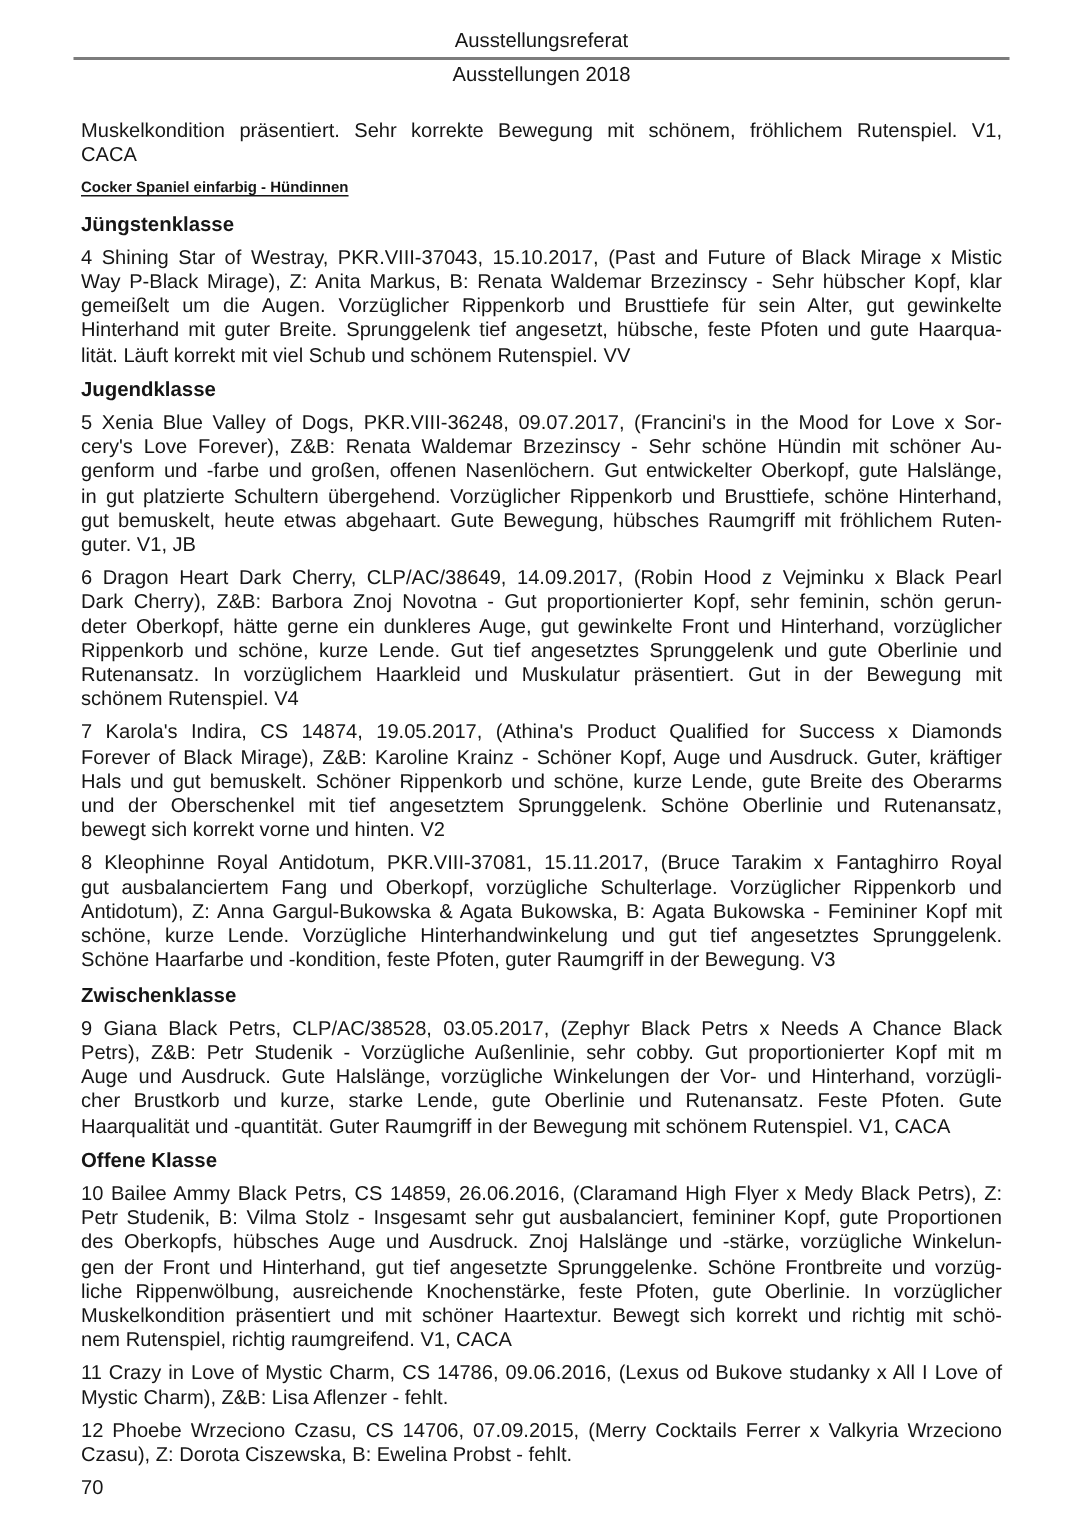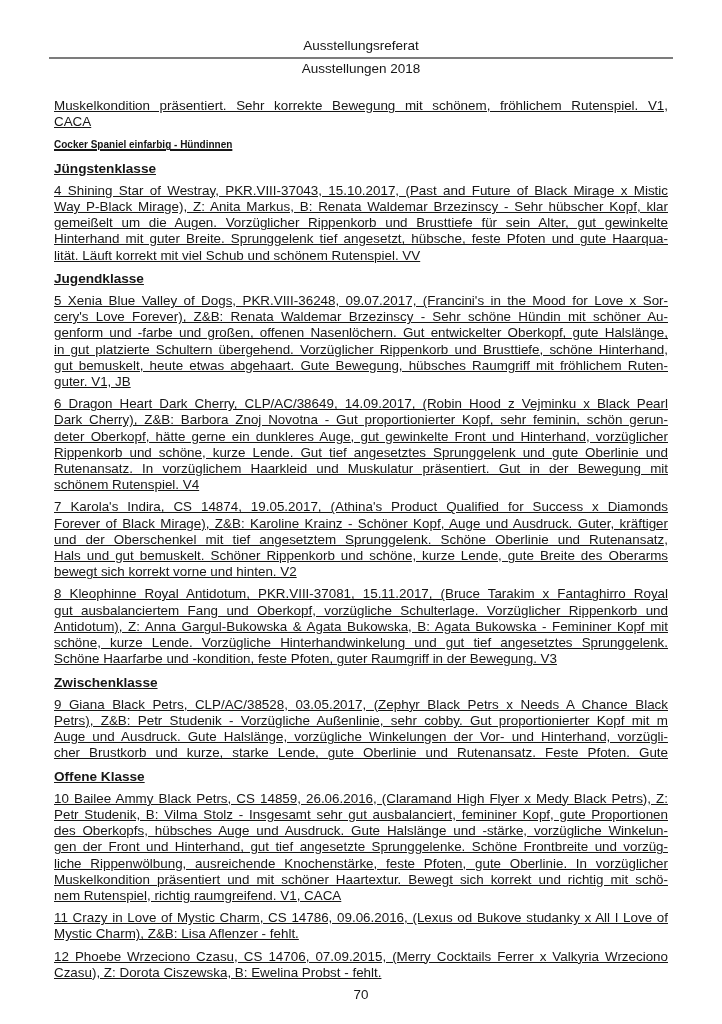--- a/index.html
+++ b/index.html
@@ -6,35 +6,35 @@
   body {
     width: 722px; height: 1024px;
     background: #ffffff;
     font-family: "Liberation Sans", "DejaVu Sans", sans-serif;
     color: #161616;
     overflow: hidden;
   }
   .page {
     box-sizing: border-box;
     width: 722px; height: 1024px;
-    padding: 38px 54px 0 54px;
+    padding: 19px 54px 0 54px;
   }
   .report-header { }
   .report-title, .report-subtitle {
     text-align: center;
     font-size: 13.5px;
     line-height: 16px;
     white-space: nowrap;
   }
   .header-divider {
     height: 0;
     border-top: 2px solid #7c7c7c;
     margin: 3px -5px 2px -5px;
   }
-  .doc-body { padding-top: 15px; text-decoration: underline; }
+  .doc-body { padding-top: 15px; }
   .para {
     margin: 6px 0;
     font-size: 13.4px;
     line-height: 16.2px;
   }
   .line {
     text-align: justify;
     text-align-last: justify;
   }
   .line.last {
@@ -49,21 +49,21 @@
     line-height: 16.2px;
     margin: 7px 0 6px 0;
   }
   .h-class {
     font-weight: bold;
     font-size: 13.6px;
     line-height: 16.2px;
     margin: 7px 0 6px 0;
   }
   .page-footer {
-    text-align: center;
+    text-align: left;
     font-size: 13.4px;
     line-height: 16.2px;
     margin-top: 4px;
   }
 </style>
 </head>
 <body>
 
 <div class="page">
   <div class="report-header">
@@ -99,43 +99,44 @@
         <div class="line">6 Dragon Heart Dark Cherry, CLP/AC/38649, 14.09.2017, (Robin Hood z Vejminku x Black Pearl</div>
         <div class="line">Dark Cherry), Z&amp;B: Barbora Znoj Novotna - Gut proportionierter Kopf, sehr feminin, schön gerun-</div>
         <div class="line">deter Oberkopf, hätte gerne ein dunkleres Auge, gut gewinkelte Front und Hinterhand, vorzüglicher</div>
         <div class="line">Rippenkorb und schöne, kurze Lende. Gut tief angesetztes Sprunggelenk und gute Oberlinie und</div>
         <div class="line">Rutenansatz. In vorzüglichem Haarkleid und Muskulatur präsentiert. Gut in der Bewegung mit</div>
         <div class="line last">schönem Rutenspiel. V4</div>
       </div>
       <div class="para">
         <div class="line">7 Karola's Indira, CS 14874, 19.05.2017, (Athina's Product Qualified for Success x Diamonds</div>
         <div class="line">Forever of Black Mirage), Z&amp;B: Karoline Krainz - Schöner Kopf, Auge und Ausdruck. Guter, kräftiger</div>
+        <div class="line">Hals und gut bemuskelt. Schöner Rippenkorb und schöne, kurze Lende, gute Breite des Oberarms</div>
         <div class="line">und der Oberschenkel mit tief angesetztem Sprunggelenk. Schöne Oberlinie und Rutenansatz,</div>
-        <div class="line">Hals und gut bemuskelt. Schöner Rippenkorb und schöne, kurze Lende, gute Breite des Oberarms</div>
         <div class="line last">bewegt sich korrekt vorne und hinten. V2</div>
       </div>
       <div class="para">
         <div class="line">8 Kleophinne Royal Antidotum, PKR.VIII-37081, 15.11.2017, (Bruce Tarakim x Fantaghirro Royal</div>
         <div class="line">gut ausbalanciertem Fang und Oberkopf, vorzügliche Schulterlage. Vorzüglicher Rippenkorb und</div>
         <div class="line">Antidotum), Z: Anna Gargul-Bukowska &amp; Agata Bukowska, B: Agata Bukowska - Femininer Kopf mit</div>
         <div class="line">schöne, kurze Lende. Vorzügliche Hinterhandwinkelung und gut tief angesetztes Sprunggelenk.</div>
         <div class="line last">Schöne Haarfarbe und -kondition, feste Pfoten, guter Raumgriff in der Bewegung. V3</div>
       </div>
       <div class="h-class">Zwischenklasse</div>
       <div class="para">
         <div class="line">9 Giana Black Petrs, CLP/AC/38528, 03.05.2017, (Zephyr Black Petrs x Needs A Chance Black</div>
         <div class="line">Petrs), Z&amp;B: Petr Studenik - Vorzügliche Außenlinie, sehr cobby. Gut proportionierter Kopf mit m</div>
         <div class="line">Auge und Ausdruck. Gute Halslänge, vorzügliche Winkelungen der Vor- und Hinterhand, vorzügli-</div>
         <div class="line">cher Brustkorb und kurze, starke Lende, gute Oberlinie und Rutenansatz. Feste Pfoten. Gute</div>
+        <div class="line last">Haarqualität und -quantität. Guter Raumgriff in der Bewegung mit schönem Rutenspiel. V1, CACA</div>
       </div>
       <div class="h-class">Offene Klasse</div>
       <div class="para">
         <div class="line">10 Bailee Ammy Black Petrs, CS 14859, 26.06.2016, (Claramand High Flyer x Medy Black Petrs), Z:</div>
         <div class="line">Petr Studenik, B: Vilma Stolz - Insgesamt sehr gut ausbalanciert, femininer Kopf, gute Proportionen</div>
-        <div class="line">des Oberkopfs, hübsches Auge und Ausdruck. Gute Halslänge und -stärke, vorzügliche Winkelun-</div>
+        <div class="line">des Oberkopfs, hübsches Auge und Ausdruck. Znoj Halslänge und -stärke, vorzügliche Winkelun-</div>
         <div class="line">gen der Front und Hinterhand, gut tief angesetzte Sprunggelenke. Schöne Frontbreite und vorzüg-</div>
         <div class="line">liche Rippenwölbung, ausreichende Knochenstärke, feste Pfoten, gute Oberlinie. In vorzüglicher</div>
         <div class="line">Muskelkondition präsentiert und mit schöner Haartextur. Bewegt sich korrekt und richtig mit schö-</div>
         <div class="line last">nem Rutenspiel, richtig raumgreifend. V1, CACA</div>
       </div>
       <div class="para">
         <div class="line">11 Crazy in Love of Mystic Charm, CS 14786, 09.06.2016, (Lexus od Bukove studanky x All I Love of</div>
         <div class="line last">Mystic Charm), Z&amp;B: Lisa Aflenzer - fehlt.</div>
       </div>
       <div class="para">

